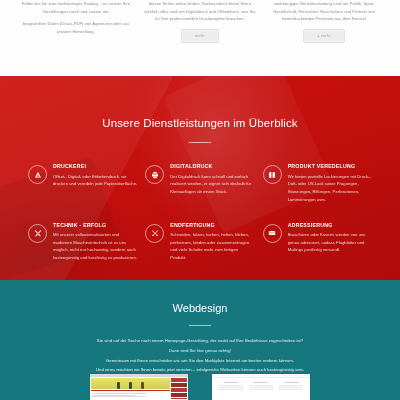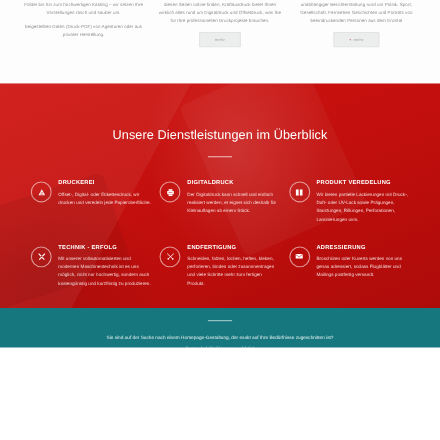--- a/index.html
+++ b/index.html
@@ -1,21 +1,21 @@
 <!DOCTYPE html>
 <html><head>
 <meta charset="utf-8">
 <style>
   html,body{margin:0;padding:0;}
   body{
     width:400px;height:400px;overflow:hidden;
     font-family:"Liberation Sans", sans-serif;
     background:#ffffff;
   }
-  .page{width:400px;height:316px;position:relative;overflow:hidden;}
+  .page{width:400px;height:400px;position:relative;overflow:hidden;}
 
   
   .top-section{
     position:relative;
     height:76px;
     background:#fdfdfd;
     display:flex;
     justify-content:center;
     padding-top:0px;
   }
@@ -334,20 +334,21 @@
             <h3 class="card-title">ADRESSIERUNG</h3>
             <p class="card-text">Broschüren oder Kuverts werden von uns genau adressiert, sodass Flugblätter und Mailings postfertig versandt.</p>
           </div>
         </div>
 
       </div>
     </div>
   </section>
 
   <section class="webdesign">
+    <h2 class="web-title">Webdesign</h2>
     <div class="web-rule"></div>
 
     <div class="web-copy">
       <div>Sie sind auf der Suche nach einem Homepage-Gestaltung, der exakt auf Ihre Bedürfnisse zugeschnitten ist?</div>
       <div>Dann sind Sie hier genau richtig!</div>
       <div>Gemeinsam mit Ihnen entscheiden wir, wie Sie den Marktplatz Internet am besten erobern können.</div>
       <div>Und eines möchten wir Ihnen bereits jetzt verraten – erfolgreiche Webseiten können auch kostengünstig sein.</div>
     </div>
 
     <div class="thumbs">

